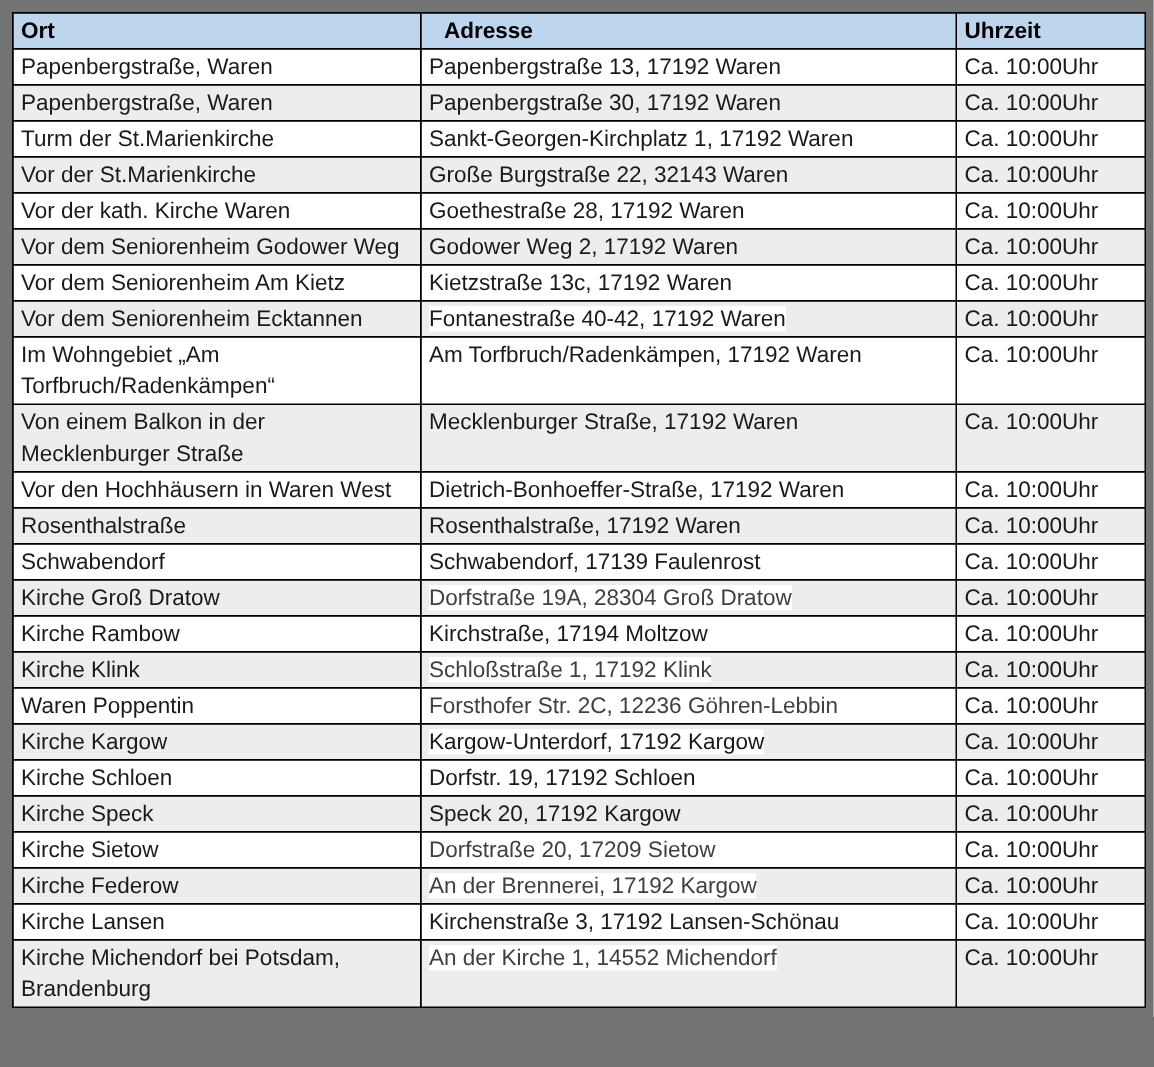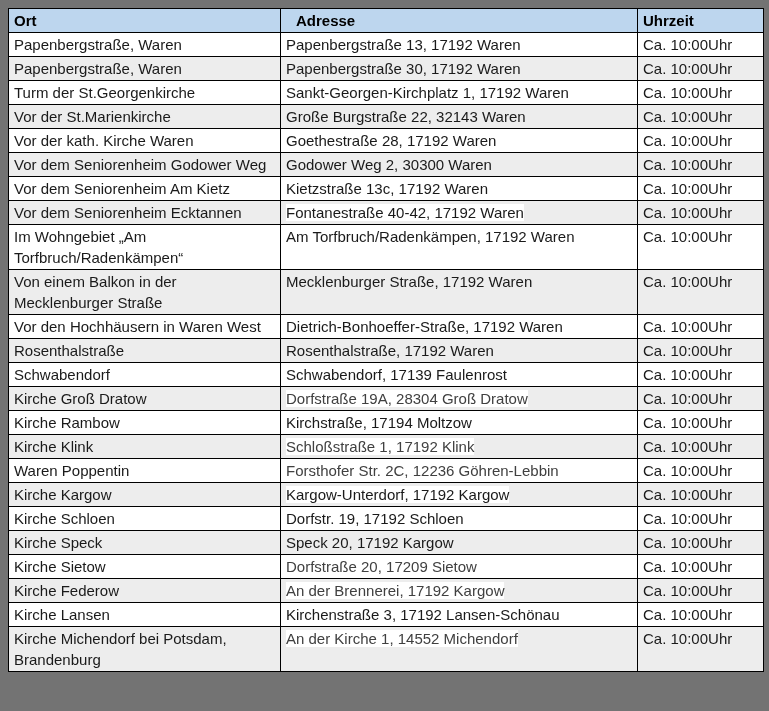--- a/index.html
+++ b/index.html
@@ -68,37 +68,37 @@
           <td>Papenbergstraße, Waren</td>
           <td><span>Papenbergstraße 13, 17192 Waren</span></td>
           <td>Ca. 10:00Uhr</td>
         </tr>
         <tr>
           <td>Papenbergstraße, Waren</td>
           <td><span>Papenbergstraße 30, 17192 Waren</span></td>
           <td>Ca. 10:00Uhr</td>
         </tr>
         <tr>
-          <td>Turm der St.Georgenkirche</td>
+          <td>Turm der St.Marienkirche</td>
           <td><span>Sankt-Georgen-Kirchplatz 1, 17192 Waren</span></td>
           <td>Ca. 10:00Uhr</td>
         </tr>
         <tr>
           <td>Vor der St.Marienkirche</td>
           <td><span>Große Burgstraße 22, 32143 Waren</span></td>
           <td>Ca. 10:00Uhr</td>
         </tr>
         <tr>
           <td>Vor der kath. Kirche Waren</td>
           <td><span>Goethestraße 28, 17192 Waren</span></td>
           <td>Ca. 10:00Uhr</td>
         </tr>
         <tr>
           <td>Vor dem Seniorenheim Godower Weg</td>
-          <td><span>Godower Weg 2, 30300 Waren</span></td>
+          <td><span>Godower Weg 2, 17192 Waren</span></td>
           <td>Ca. 10:00Uhr</td>
         </tr>
         <tr>
           <td>Vor dem Seniorenheim Am Kietz</td>
           <td><span>Kietzstraße 13c, 17192 Waren</span></td>
           <td>Ca. 10:00Uhr</td>
         </tr>
         <tr>
           <td>Vor dem Seniorenheim Ecktannen</td>
           <td><span class="hl">Fontanestraße 40-42, 17192 Waren</span></td>

